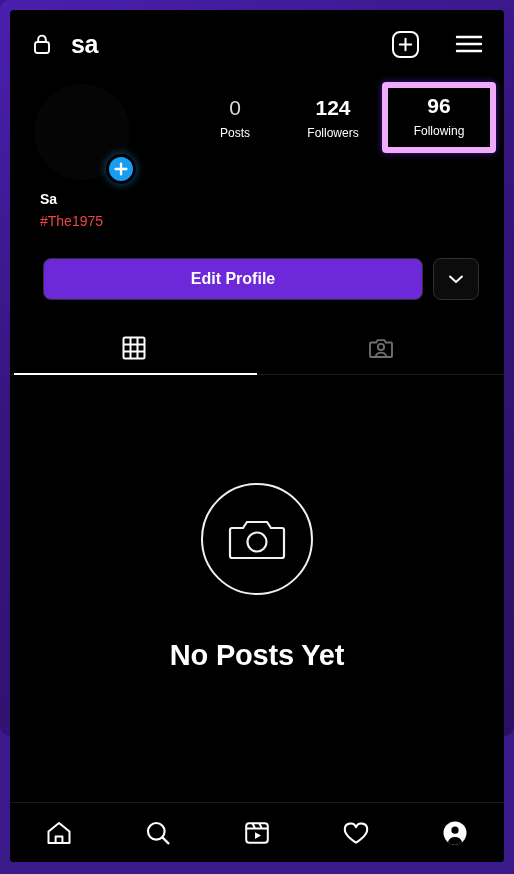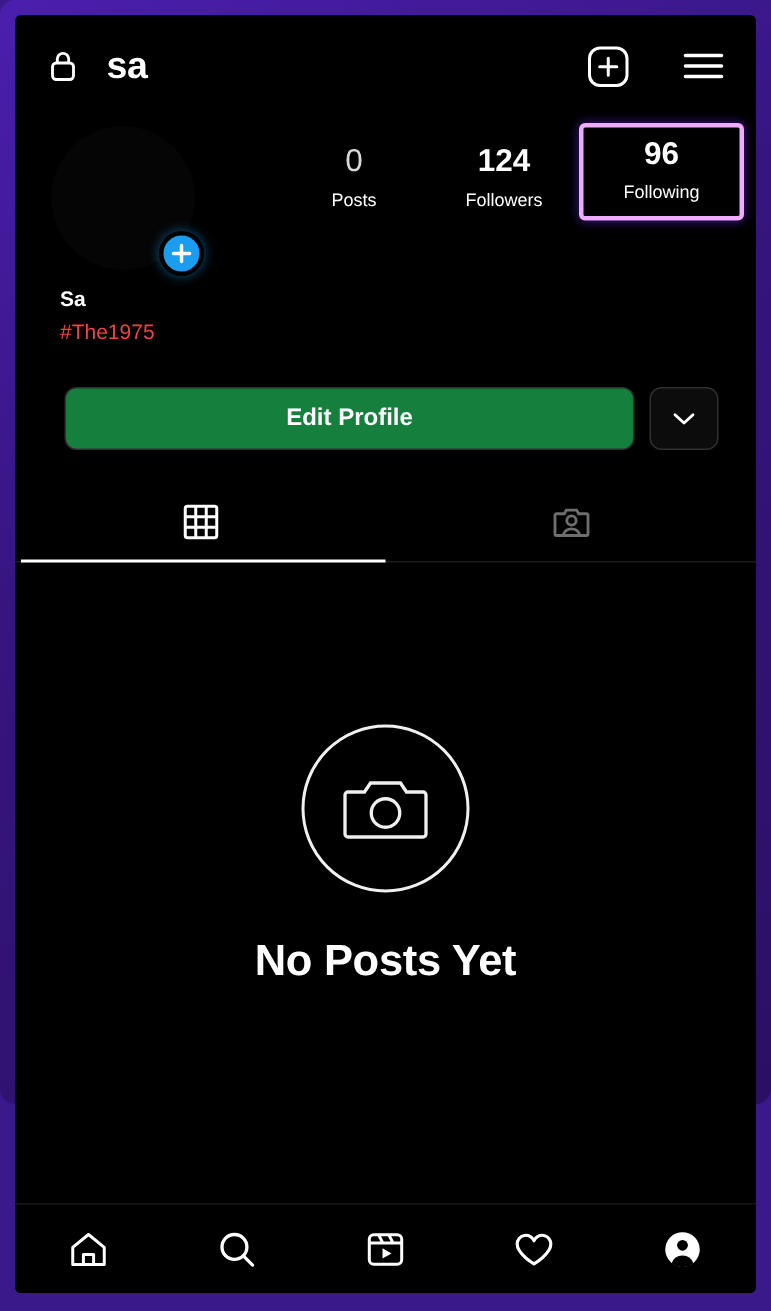--- a/index.html
+++ b/index.html
@@ -74,21 +74,21 @@
     padding-top:8px;
   }
   .stat-num {
     color:#ffffff; font-size:21px; font-weight:bold; line-height:28px;
   }
   .stat-label {
     color:#ffffff; font-size:12px; line-height:20px; margin-top:1px;
   }
   .stat.dim .stat-num { color:#d8d8d8; font-weight:normal; }
   .stat.highlight {
-    border:3px solid #f0abfc;
+    border:6px solid #f0abfc;
     border-radius:4px;
     padding:4px 2px 6px 2px;
     margin-top:-4px;
     box-shadow:0 0 7px rgba(88,33,200,0.75);
   }
 
   
   .bio { padding:0 0 0 30px; margin-top:-6px; }
   .bio-name {
     color:#ffffff; font-size:14px; font-weight:bold; line-height:22px;
@@ -97,21 +97,21 @@
     color:#ef4444; font-size:14px; line-height:22px;
   }
 
   
   .actions {
     display:flex; gap:10px;
     padding:26px 25px 0 33px;
   }
   .btn-edit {
     flex:1; height:42px;
-    background:#15803d;
+    background:#6d28d9;
     border:1px solid #303030;
     border-radius:8px;
     color:#ffffff; font-size:16px; font-weight:bold;
     display:flex; align-items:center; justify-content:center;
   }
   .btn-caret {
     width:46px; height:42px;
     background:#0c0c0c;
     border:1px solid #303030;
     border-radius:8px;
@@ -133,20 +133,21 @@
   .tab-underline {
     position:absolute; left:4px; bottom:-1px;
     width:243px; height:2px; background:#ffffff;
   }
 
   
   .empty {
     display:flex; flex-direction:column;
     align-items:center; justify-content:flex-start;
     padding-top:108px;
+    gap:14px;
   }
   .camera-circle {
     width:112px; height:112px; border-radius:50%;
     border:2px solid #f0f0f0;
     display:flex; align-items:center; justify-content:center;
   }
   .camera-circle svg { width:58px; height:50px; }
   .empty-title {
     color:#ffffff; font-size:29px; font-weight:bold;
     margin-top:30px; letter-spacing:-0.2px;

